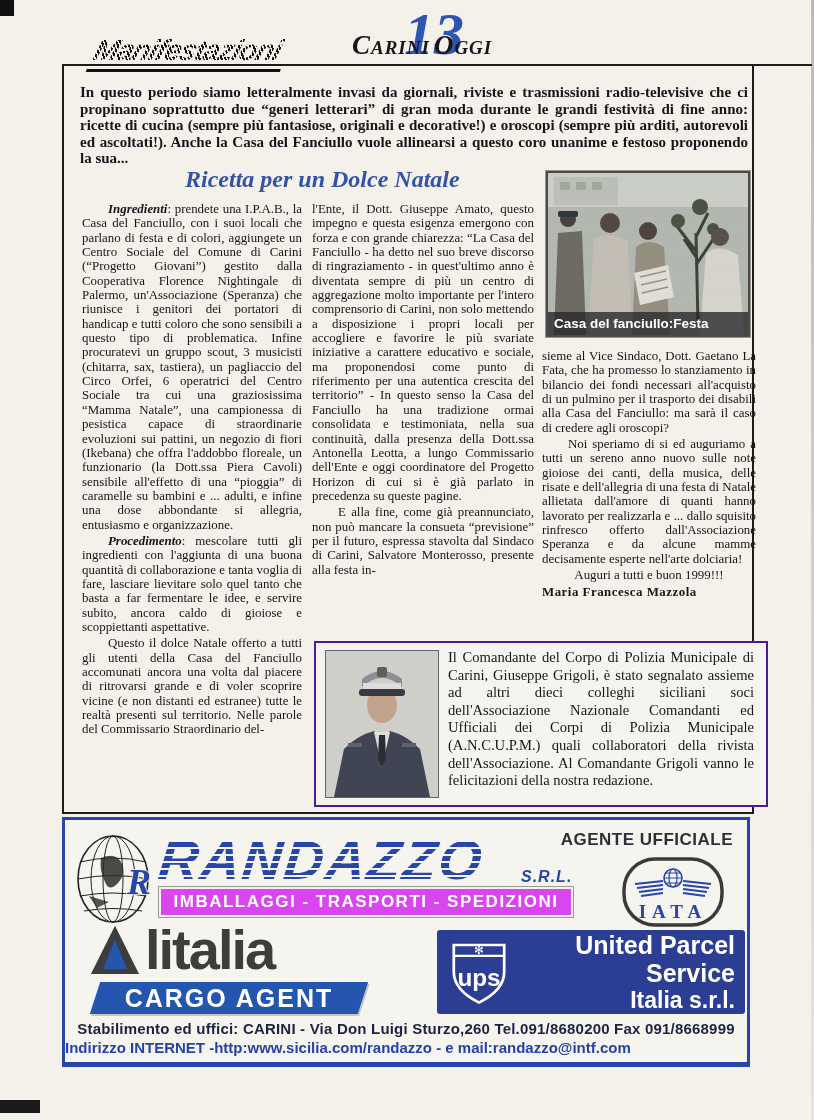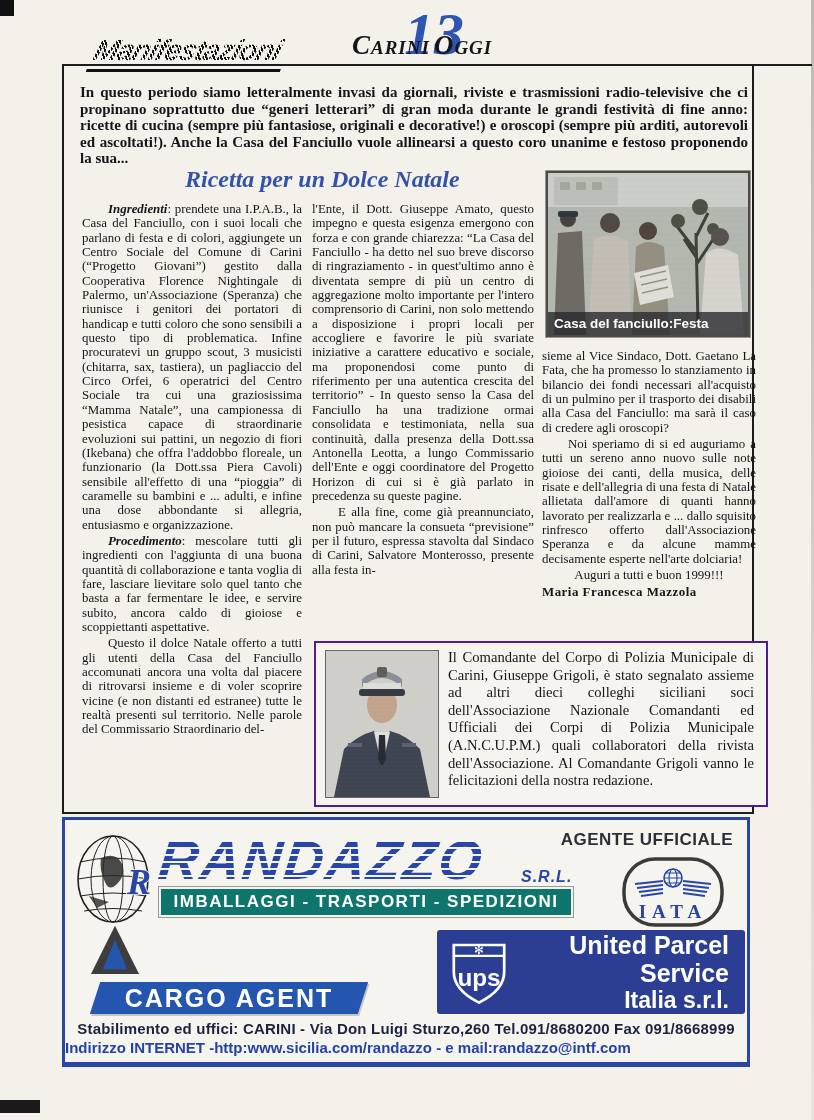--- a/index.html
+++ b/index.html
@@ -58,35 +58,35 @@
   
   .ad-box{left:62px;top:817px;width:682px;height:242px;border:3px solid #2846a8;
       border-bottom-width:5px;background:#f6f4ee;font-family:"Liberation Sans",sans-serif;}
   .globe{position:absolute;left:10px;top:12px;}
   .randazzo{position:absolute;left:94px;top:8px;font-size:55px;font-weight:bold;font-style:italic;
       letter-spacing:2px;color:#2846a8;transform:skewX(-6deg);white-space:nowrap;}
   .randazzo::after{content:"";position:absolute;inset:0;
       background:repeating-linear-gradient(180deg,rgba(0,0,0,0) 0 5px,#f6f4ee 5px 7px);}
   .srl{position:absolute;left:456px;top:48px;font-size:16px;font-weight:bold;font-style:italic;
       color:#2846a8;letter-spacing:1px;text-align:right;}
-  .graybar{position:absolute;left:96px;top:69px;width:410px;height:26px;background:#0f766e;
+  .graybar{position:absolute;left:96px;top:69px;width:410px;height:26px;background:#d946ef;
       color:#fff;font-weight:bold;font-size:17px;letter-spacing:1.5px;text-align:center;
       line-height:26px;box-shadow:0 0 0 2px #f6f4ee,0 0 0 3px #999;}
   .agente{position:absolute;right:14px;top:10px;font-size:17px;font-weight:bold;color:#2e2e38;
       letter-spacing:0.5px;}
   .iata{position:absolute;left:556px;top:36px;}
   .alitalia{position:absolute;left:22px;top:104px;display:flex;align-items:flex-end;}
   .alitalia .word{font-size:56px;font-weight:bold;color:#3d3d3d;letter-spacing:-2px;line-height:0.85;}
   .cargo{position:absolute;left:30px;top:162px;width:268px;height:32px;background:#2456b0;
       transform:skewX(-18deg);box-shadow:2px 2px 0 rgba(60,60,60,0.25);}
   .cargo span{display:block;transform:skewX(18deg);color:#fff;font-weight:bold;font-size:25px;
       letter-spacing:2px;text-align:center;line-height:32px;}
   .ups-panel{position:absolute;left:372px;top:110px;width:308px;height:84px;background:#2b3e94;
       border-radius:3px;display:flex;align-items:center;}
-  .ups-text{flex:1;color:#fff;text-align:right;padding-right:16px;font-weight:bold;}
+  .ups-text{flex:1;color:#fff;text-align:right;padding-right:10px;font-weight:bold;}
   .ups-text .l1{font-size:25px;line-height:28px;}
   .ups-text .l2{font-size:23px;line-height:26px;}
   .ad-address{position:absolute;left:0;right:0;top:200px;text-align:center;font-weight:bold;
       font-size:15px;color:#1c2340;letter-spacing:0.2px;}
   .ad-internet{position:absolute;left:0;right:0;top:219px;text-align:left;font-weight:bold;
       font-size:15px;color:#2443a8;}
 </style>
 </head>
 <body>
 
@@ -103,21 +103,21 @@
 <div class="abs top-line-ext"></div>
 
 <div class="abs frame"></div>
 
 <div class="abs intro">In questo periodo siamo letteralmente invasi da giornali, riviste e trasmissioni radio-televisive che ci propinano soprattutto due “generi letterari” di gran moda durante le grandi festività di fine anno: ricette di cucina (sempre più fantasiose, originali e decorative!) e oroscopi (sempre più arditi, autorevoli ed ascoltati!). Anche la Casa del Fanciullo vuole allinearsi a questo coro unanime e festoso proponendo la sua...</div>
 <div class="abs article-title">Ricetta per un Dolce Natale</div>
 
 <div class="abs col col1">
   <p class="ind"><span class="lead">Ingredienti</span><span>: prendete una I.P.A.B., la Casa del Fanciullo, con i suoi locali che parlano di festa e di colori, aggiungete un Centro Sociale del Comune di Carini (“Progetto Giovani”) gestito dalla Cooperativa Florence Nightingale di Palermo, un'Associazione (Speranza) che riunisce i genitori dei portatori di handicap e tutti coloro che sono sensibili a questo tipo di problematica. Infine procuratevi un gruppo scout, 3 musicisti (chitarra, sax, tastiera), un pagliaccio del Circo Orfei, 6 operatrici del Centro Sociale tra cui una graziosissima “Mamma Natale”, una campionessa di pesistica capace di straordinarie evoluzioni sui pattini, un negozio di fiori (Ikebana) che offra l'addobbo floreale, un funzionario (la Dott.ssa Piera Cavoli) sensibile all'effetto di una “pioggia” di caramelle su bambini e ... adulti, e infine una dose abbondante si allegria, entusiasmo e organizzazione.</span></p>
   <p class="ind"><span class="lead">Procedimento</span><span>: mescolare tutti gli ingredienti con l'aggiunta di una buona quantità di collaborazione e tanta voglia di fare, lasciare lievitare solo quel tanto che basta a far fermentare le idee, e servire subito, ancora caldo di gioiose e scoppiettanti aspettative.</span></p>
-  <p class="ind">Questo il dolce Natale offerto a tutti gli utenti della Casa del Fanciullo accomunati ancora una volta dal piacere di ritrovarsi insieme e di voler scoprire vicine (e non distanti ed estranee) tutte le realtà presenti sul territorio. Nelle parole del Commissario Straordinario del-</p>
+  <p class="ind">Questo il dolce Natale offerto a tutti gli utenti della Casa del Fanciullo accomunati ancora una volta dal piacere di ritrovarsi grande e di voler scoprire vicine (e non distanti ed estranee) tutte le realtà presenti sul territorio. Nelle parole del Commissario Straordinario del-</p>
 </div>
 
 <div class="abs col col2">
   <p>l'Ente, il Dott. Giuseppe Amato, questo impegno e questa esigenza emergono con forza e con grande chiarezza: “La Casa del Fanciullo - ha detto nel suo breve discorso di ringraziamento - in quest'ultimo anno è diventata sempre di più un centro di aggregazione molto importante per l'intero comprensorio di Carini, non solo mettendo a disposizione i propri locali per accogliere e favorire le più svariate iniziative a carattere educativo e sociale, ma proponendosi come punto di riferimento per una autentica crescita del territorio” - In questo senso la Casa del Fanciullo ha una tradizione ormai consolidata e testimoniata, nella sua continuità, dalla presenza della Dott.ssa Antonella Leotta, a lungo Commissario dell'Ente e oggi coordinatore del Progetto Horizon di cui si è già parlato in precedenza su queste pagine.</p>
   <p class="ind">E alla fine, come già preannunciato, non può mancare la consueta “previsione” per il futuro, espressa stavolta dal Sindaco di Carini, Salvatore Monterosso, presente alla festa in-</p>
 </div>
 
 <div class="abs photo">
   <svg width="200" height="162" viewBox="0 0 200 162" style="position:absolute;left:0;top:0;">
     <rect x="0" y="0" width="200" height="162" fill="#b9bdb2"></rect>
@@ -192,20 +192,21 @@
     <path d="M43,22 L61,22 M44,17 L60,17 M44,27 L60,27" stroke="#2846a8" stroke-width="1.2" fill="none"></path>
     <path d="M14,28 L42,25 M16,32 L42,29 M18,36 L42,33 M20,40 L42,37" stroke="#2846a8" stroke-width="2.2" fill="none"></path>
     <path d="M90,28 L62,25 M88,32 L62,29 M86,36 L62,33 M84,40 L62,37" stroke="#2846a8" stroke-width="2.2" fill="none"></path>
     <text x="52" y="62" text-anchor="middle" font-family="Liberation Serif, serif" font-size="19" font-weight="bold" letter-spacing="6" fill="#2846a8">IATA</text>
   </svg>
   <div class="alitalia" title="">
     <svg width="56" height="50" viewBox="0 0 56 54" style="margin-right:2px;">
       <polygon points="2,54 28,2 54,54" fill="#3d3d3d"></polygon>
       <polygon points="15,49 28,17 41,49" fill="#2456b0"></polygon>
     </svg>
+    <span class="word">litalia</span>
   </div>
   <div class="cargo">
       <span>CARGO AGENT</span>
     </div>
   <div class="ups-panel">
     <svg width="64" height="72" viewBox="0 0 70 80" style="margin-left:10px;">
       <path d="M7,22 L7,10 L63,10 L63,22 L63,40 Q63,60 35,74 Q7,60 7,40 Z" fill="none" stroke="#fff" stroke-width="3"></path>
       <path d="M7,22 L63,22" stroke="#fff" stroke-width="2.4"></path>
       <text x="35" y="20" text-anchor="middle" font-size="13" fill="#fff">✻</text>
       <text x="35" y="56" text-anchor="middle" font-family="Liberation Sans, sans-serif" font-size="27" font-weight="bold" fill="#fff">ups</text>

